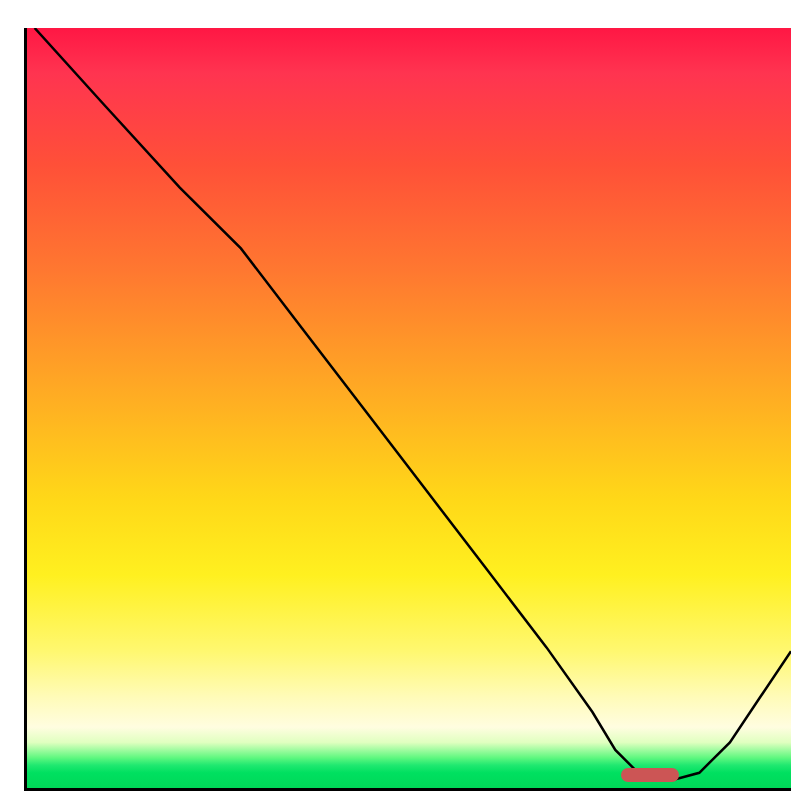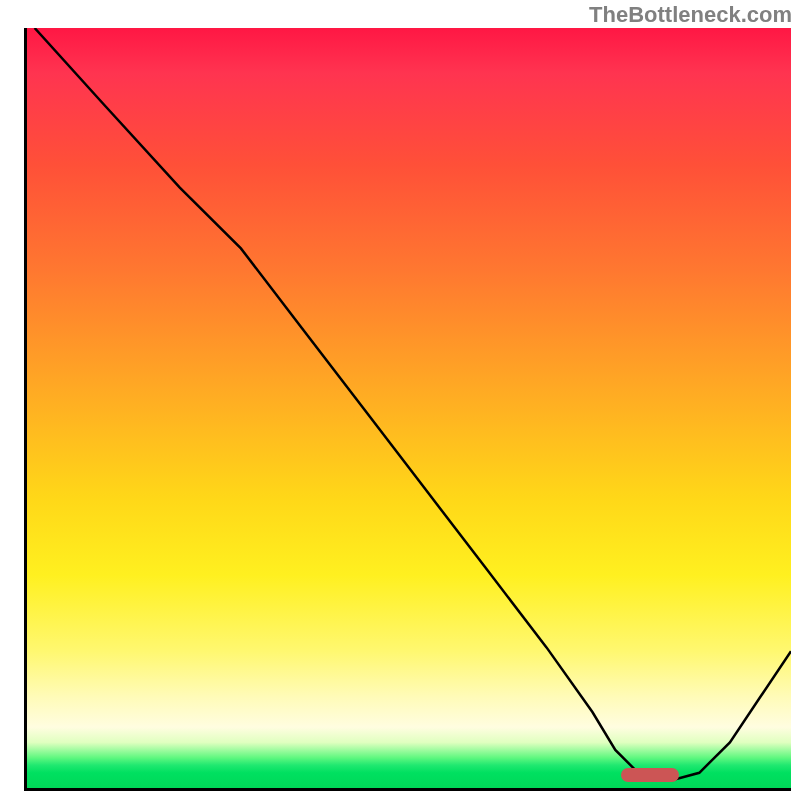--- a/index.html
+++ b/index.html
@@ -71,21 +71,20 @@
     width: 58px;
     height: 14px;
     background: #cc5555;
     border-radius: 7px;
   }
 </style>
 </head>
 <body>
 
 <div class="container">
-  <div class="watermark">TheBottleneck.com</div>
 
   <div class="plot-area">
     <div class="gradient-bg"></div>
 
     <svg class="curve-svg" viewBox="0 0 764 760" preserveAspectRatio="none">
       <path id="curve-path" fill="none" stroke="#000000" stroke-width="2.5" d="M 7.640000000000001 0 L 76.4 76.0 L 152.8 159.6 L 213.9 220.4 L 275.0 300.2 L 336.2 380.0 L 397.3 459.8 L 458.4 539.6 L 519.5 619.4 L 565.4 684.0 L 588.3 722.0 L 611.2 744.8 L 626.5 750.9 L 649.4 750.9 L 672.3 744.8 L 702.9 714.4 L 733.4 668.8 L 764.0 623.2"></path>
     </svg>
 
     <div class="marker" id="optimal-marker" style="left: 594px; top: 740px;"></div>
   </div>

